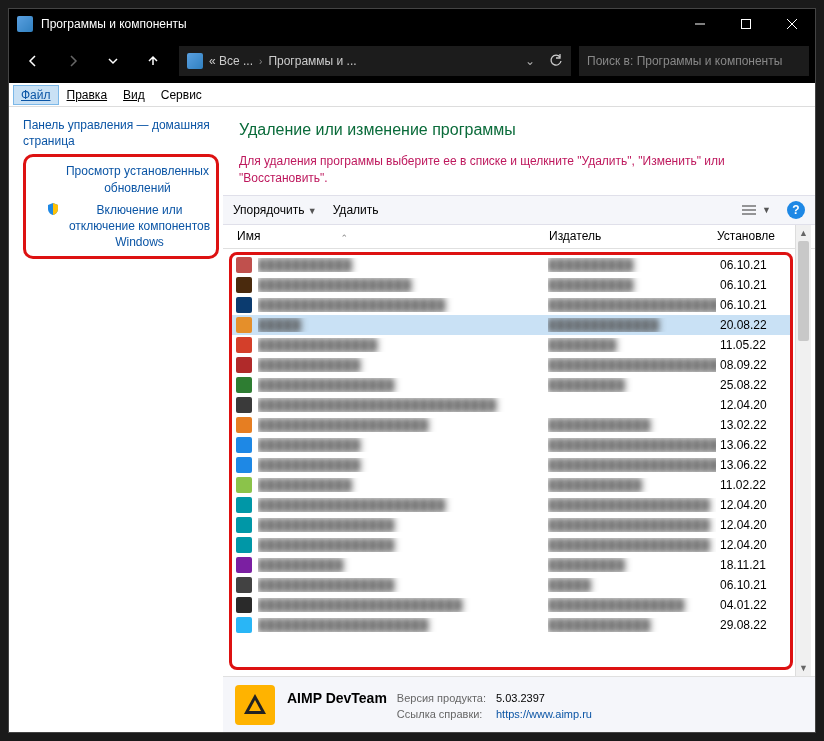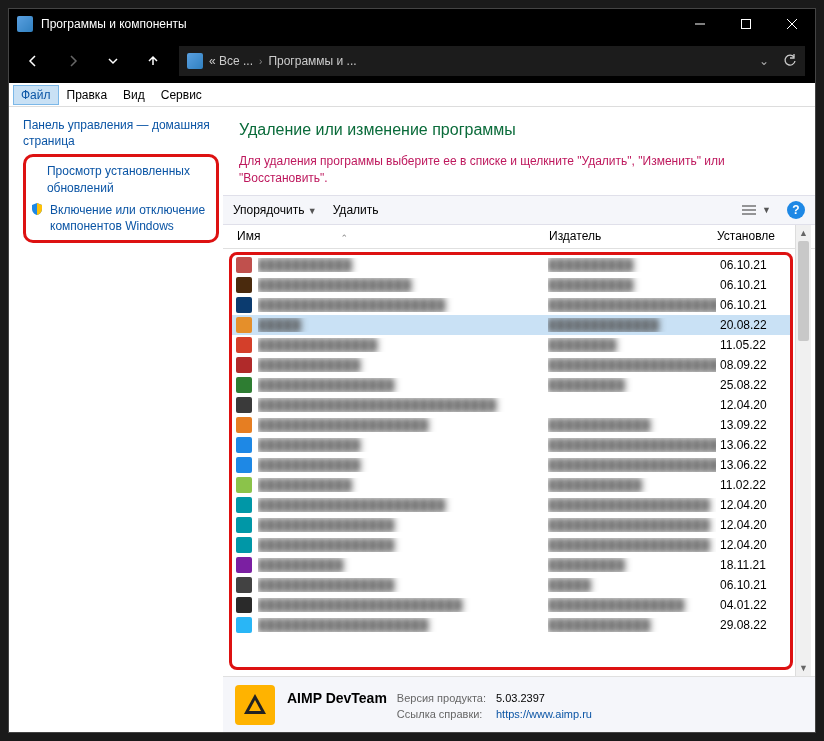--- a/index.html
+++ b/index.html
@@ -16,25 +16,25 @@
   .nav-btn.disabled { color:#666; }
   .nav-btn svg { width:14px; height:14px; }
   .addr-wrap { flex:1; display:flex; align-items:center; background:#1c1c1c; height:30px; padding:0 8px; color:#ccc; font-size:12px; gap:6px; margin:0 4px; }
   .addr-wrap .mini-icon { width:16px; height:16px; background:linear-gradient(135deg,#5aa0e0,#3080c0); border-radius:2px; }
   .addr-sep { color:#888; font-size:10px; }
   .addr-end { margin-left:auto; display:flex; gap:14px; align-items:center; }
   .search-wrap { width:230px; height:30px; background:#1c1c1c; display:flex; align-items:center; padding:0 8px; color:#888; font-size:12px; }
   .menubar { height:24px; background:#fff; border-bottom:1px solid #ddd; display:flex; align-items:center; font-size:12px; padding:0 4px; }
   .menu-item { padding:3px 8px; }
   .menu-item.active { background:#c9e1f5; border:1px solid #7cb8e8; color:#0b55a5; padding:2px 7px; }
-  .menu-item .ul { }
+  .menu-item .ul { text-decoration:underline; }
   .body { flex:1; display:flex; overflow:hidden; background:#fff; }
   .sidebar { width:214px; padding:10px 4px 10px 14px; font-size:12px; color:#0b55a5; }
   .sidebar a { color:#0b55a5; text-decoration:none; display:block; margin-bottom:5px; line-height:1.35; }
-  .hl-group { border:3px solid #d11; border-radius:10px; padding:6px 3px 6px 4px; margin-top:2px; }
+  .hl-group { border:3px solid #d11; border-radius:10px; padding:6px 3px 6px 20px; margin-top:2px;text-align:center; }
   .hl-group .row { display:flex; gap:6px; align-items:flex-start; margin-bottom:6px; }
   .shield { width:14px; height:14px; flex-shrink:0; }
   .main { flex:1; display:flex; flex-direction:column; overflow:hidden; }
   .main-pad { padding:14px 16px 8px; }
   .main h1 { font-size:16px; color:#0a6b3a; font-weight:400; margin-bottom:14px; }
   .main .desc { font-size:12px; color:#be185d; line-height:1.4; }
   .toolbar { height:30px; border-top:1px solid #e0e0ea; border-bottom:1px solid #e0e0ea; background:#f5f6fa; display:flex; align-items:center; padding:0 10px; font-size:12px; gap:16px; }
   .toolbar .spacer { flex:1; }
   .toolbar .view-opt { display:flex; align-items:center; gap:4px; }
   .table-wrap { flex:1; display:flex; flex-direction:column; overflow:hidden; position:relative; }
@@ -117,20 +117,23 @@
       <span class="addr-sep">›</span>
       <span>Программы и ...</span>
       <div class="addr-end">
         <span style="color:#aaa">⌄</span>
         <svg width="14" height="14" viewBox="0 0 14 14">
             <path d="M11 3 A5 5 0 1 0 12 7" fill="none" stroke="#ccc" stroke-width="1.3"></path>
             <path d="M11 0 L11 4 L7 4" fill="none" stroke="#ccc" stroke-width="1.3"></path>
           </svg>
       </div>
     </div>
+    <div class="search-wrap">
+      <span>Поиск в: Программы и компоненты</span>
+    </div>
   </div>
 
   <div class="menubar">
     <div class="menu-item active"><span class="ul">Файл</span></div>
     <div class="menu-item"><span class="ul">Правка</span></div>
     <div class="menu-item"><span class="ul">Вид</span></div>
     <div class="menu-item"><span>Сервис</span></div>
   </div>
 
   <div class="body">
@@ -227,21 +230,21 @@
             <div class="trow">
               <div class="cell-icon" style="background:#3a3a3a"></div>
               <div class="cell-name">████████████████████████████</div>
               <div class="cell-pub"></div>
               <div class="cell-date">12.04.20</div>
             </div>
             <div class="trow">
               <div class="cell-icon" style="background:#e67e22"></div>
               <div class="cell-name">████████████████████</div>
               <div class="cell-pub">████████████</div>
-              <div class="cell-date">13.09.22</div>
+              <div class="cell-date">13.02.22</div>
             </div>
             <div class="trow">
               <div class="cell-icon" style="background:#1e88e5"></div>
               <div class="cell-name">████████████</div>
               <div class="cell-pub">██████████████████████</div>
               <div class="cell-date">13.06.22</div>
             </div>
             <div class="trow">
               <div class="cell-icon" style="background:#1e88e5"></div>
               <div class="cell-name">████████████</div>

